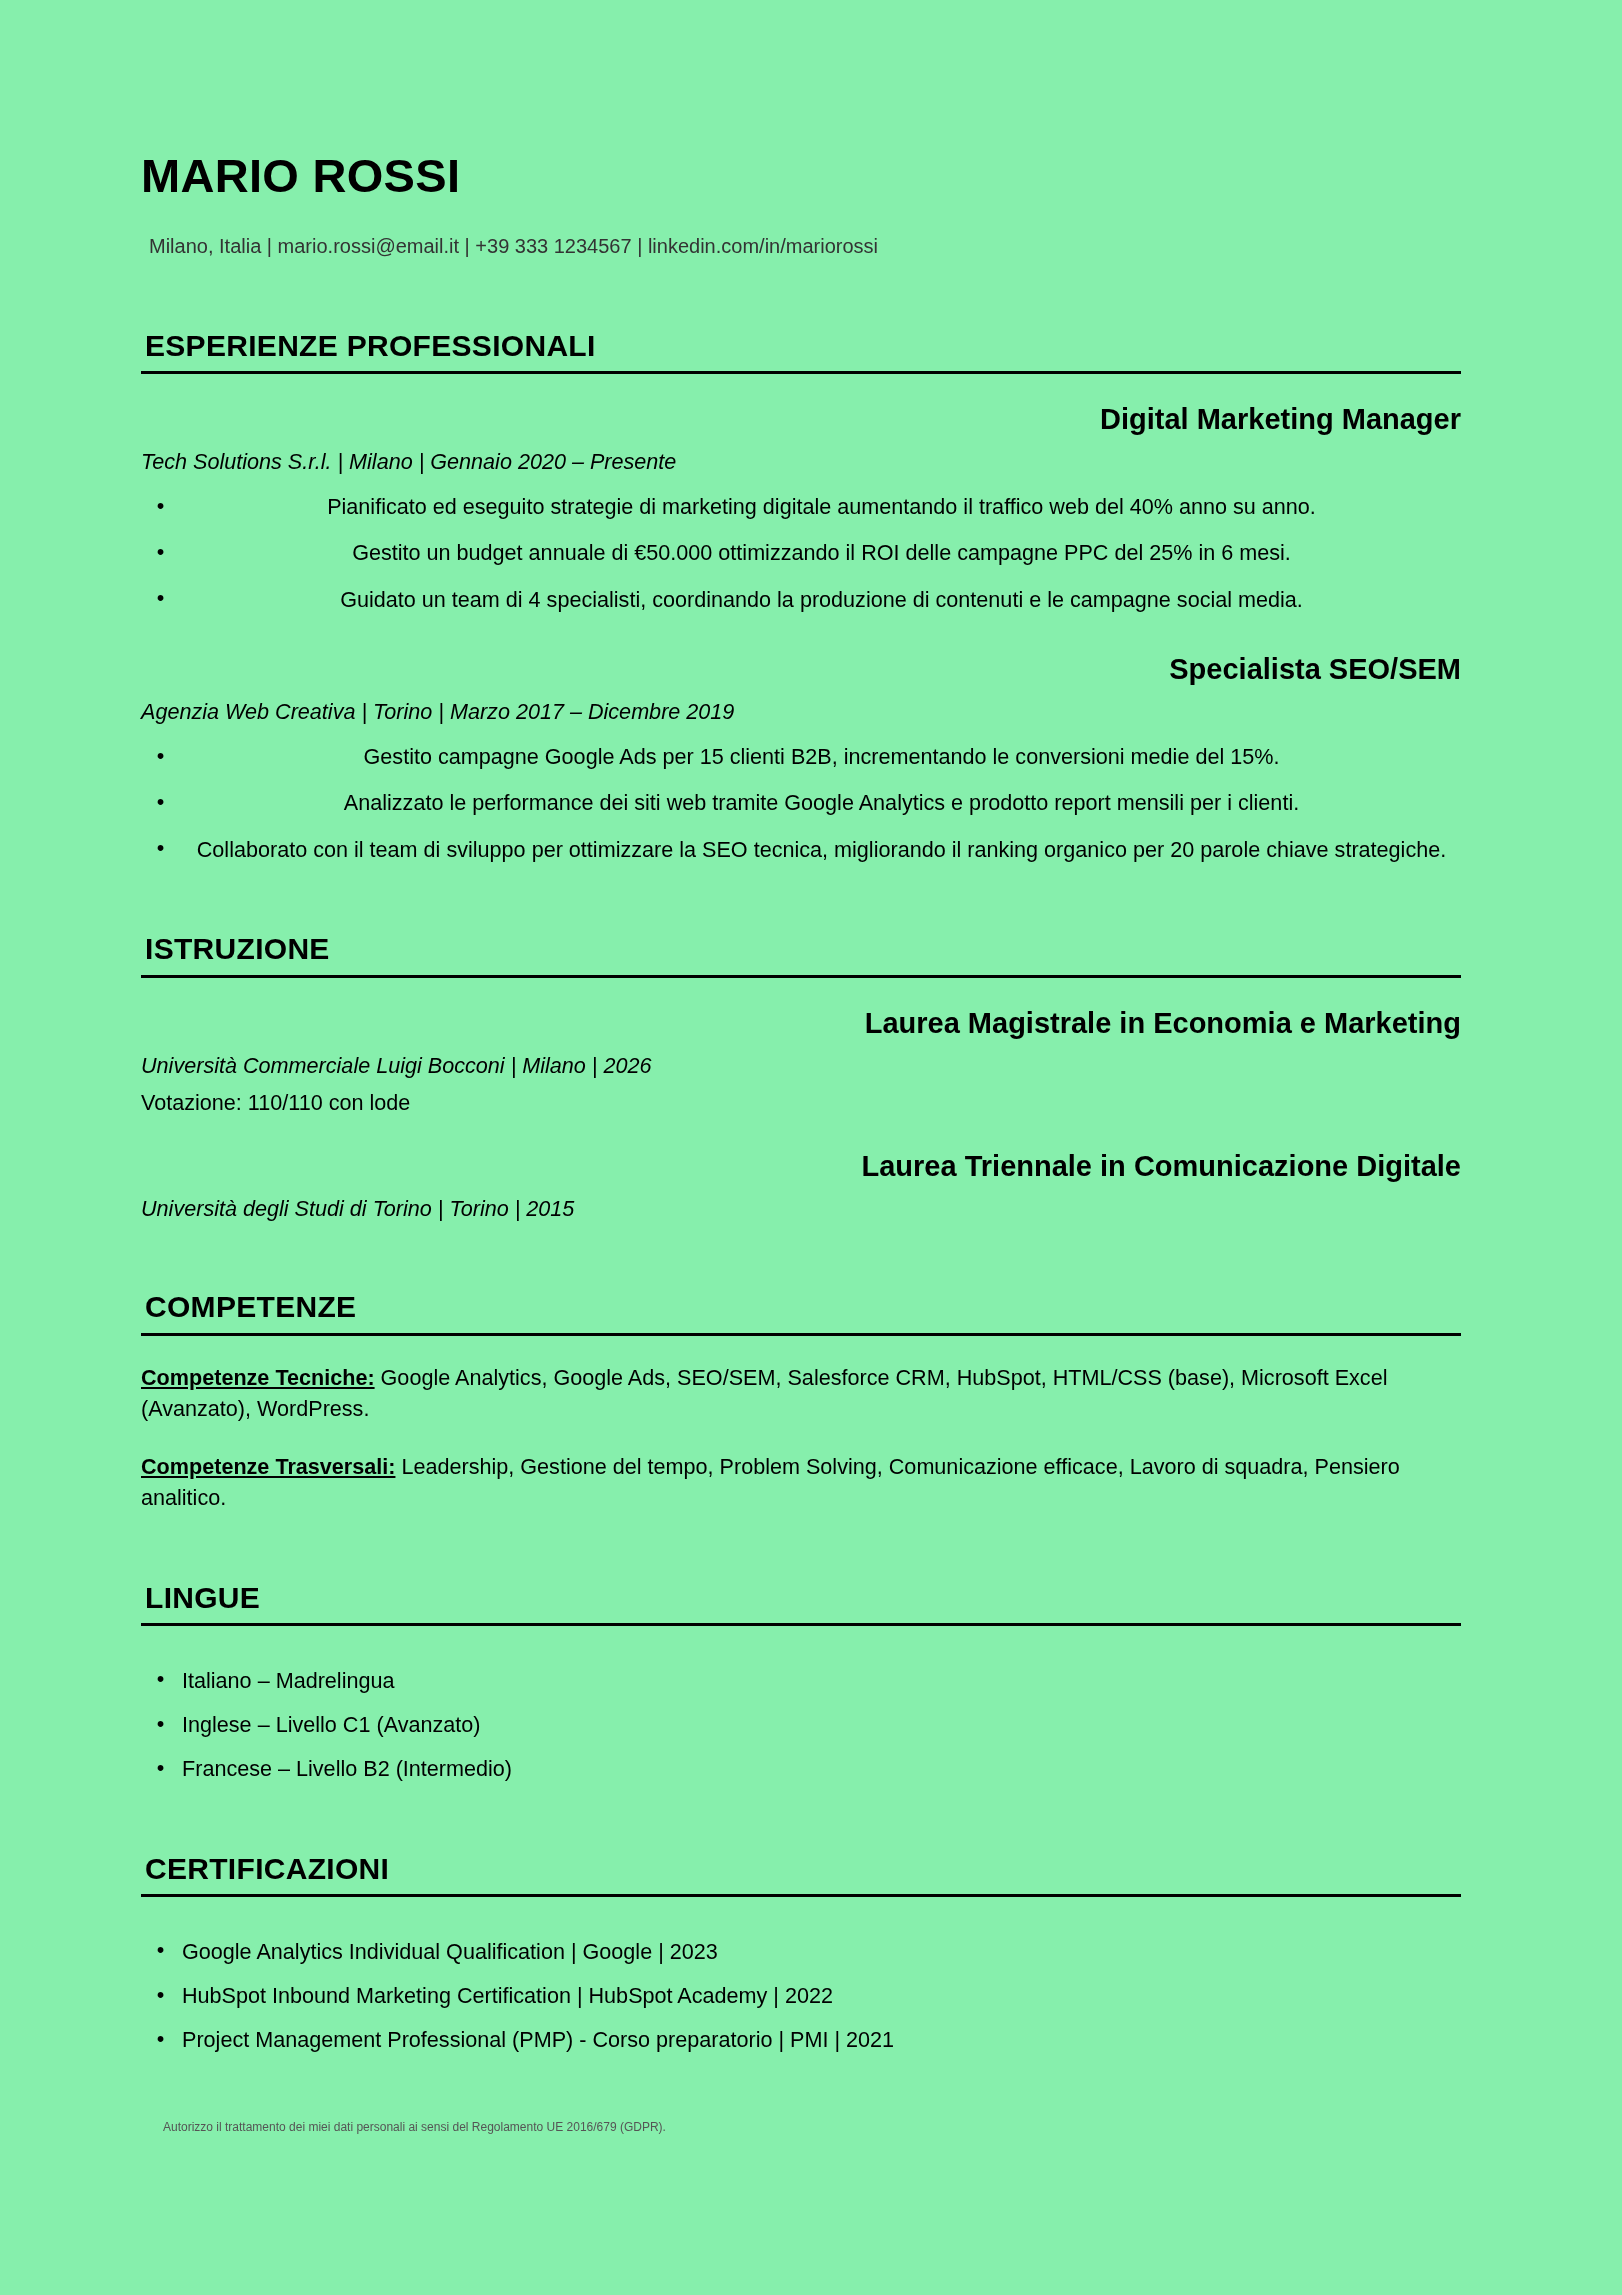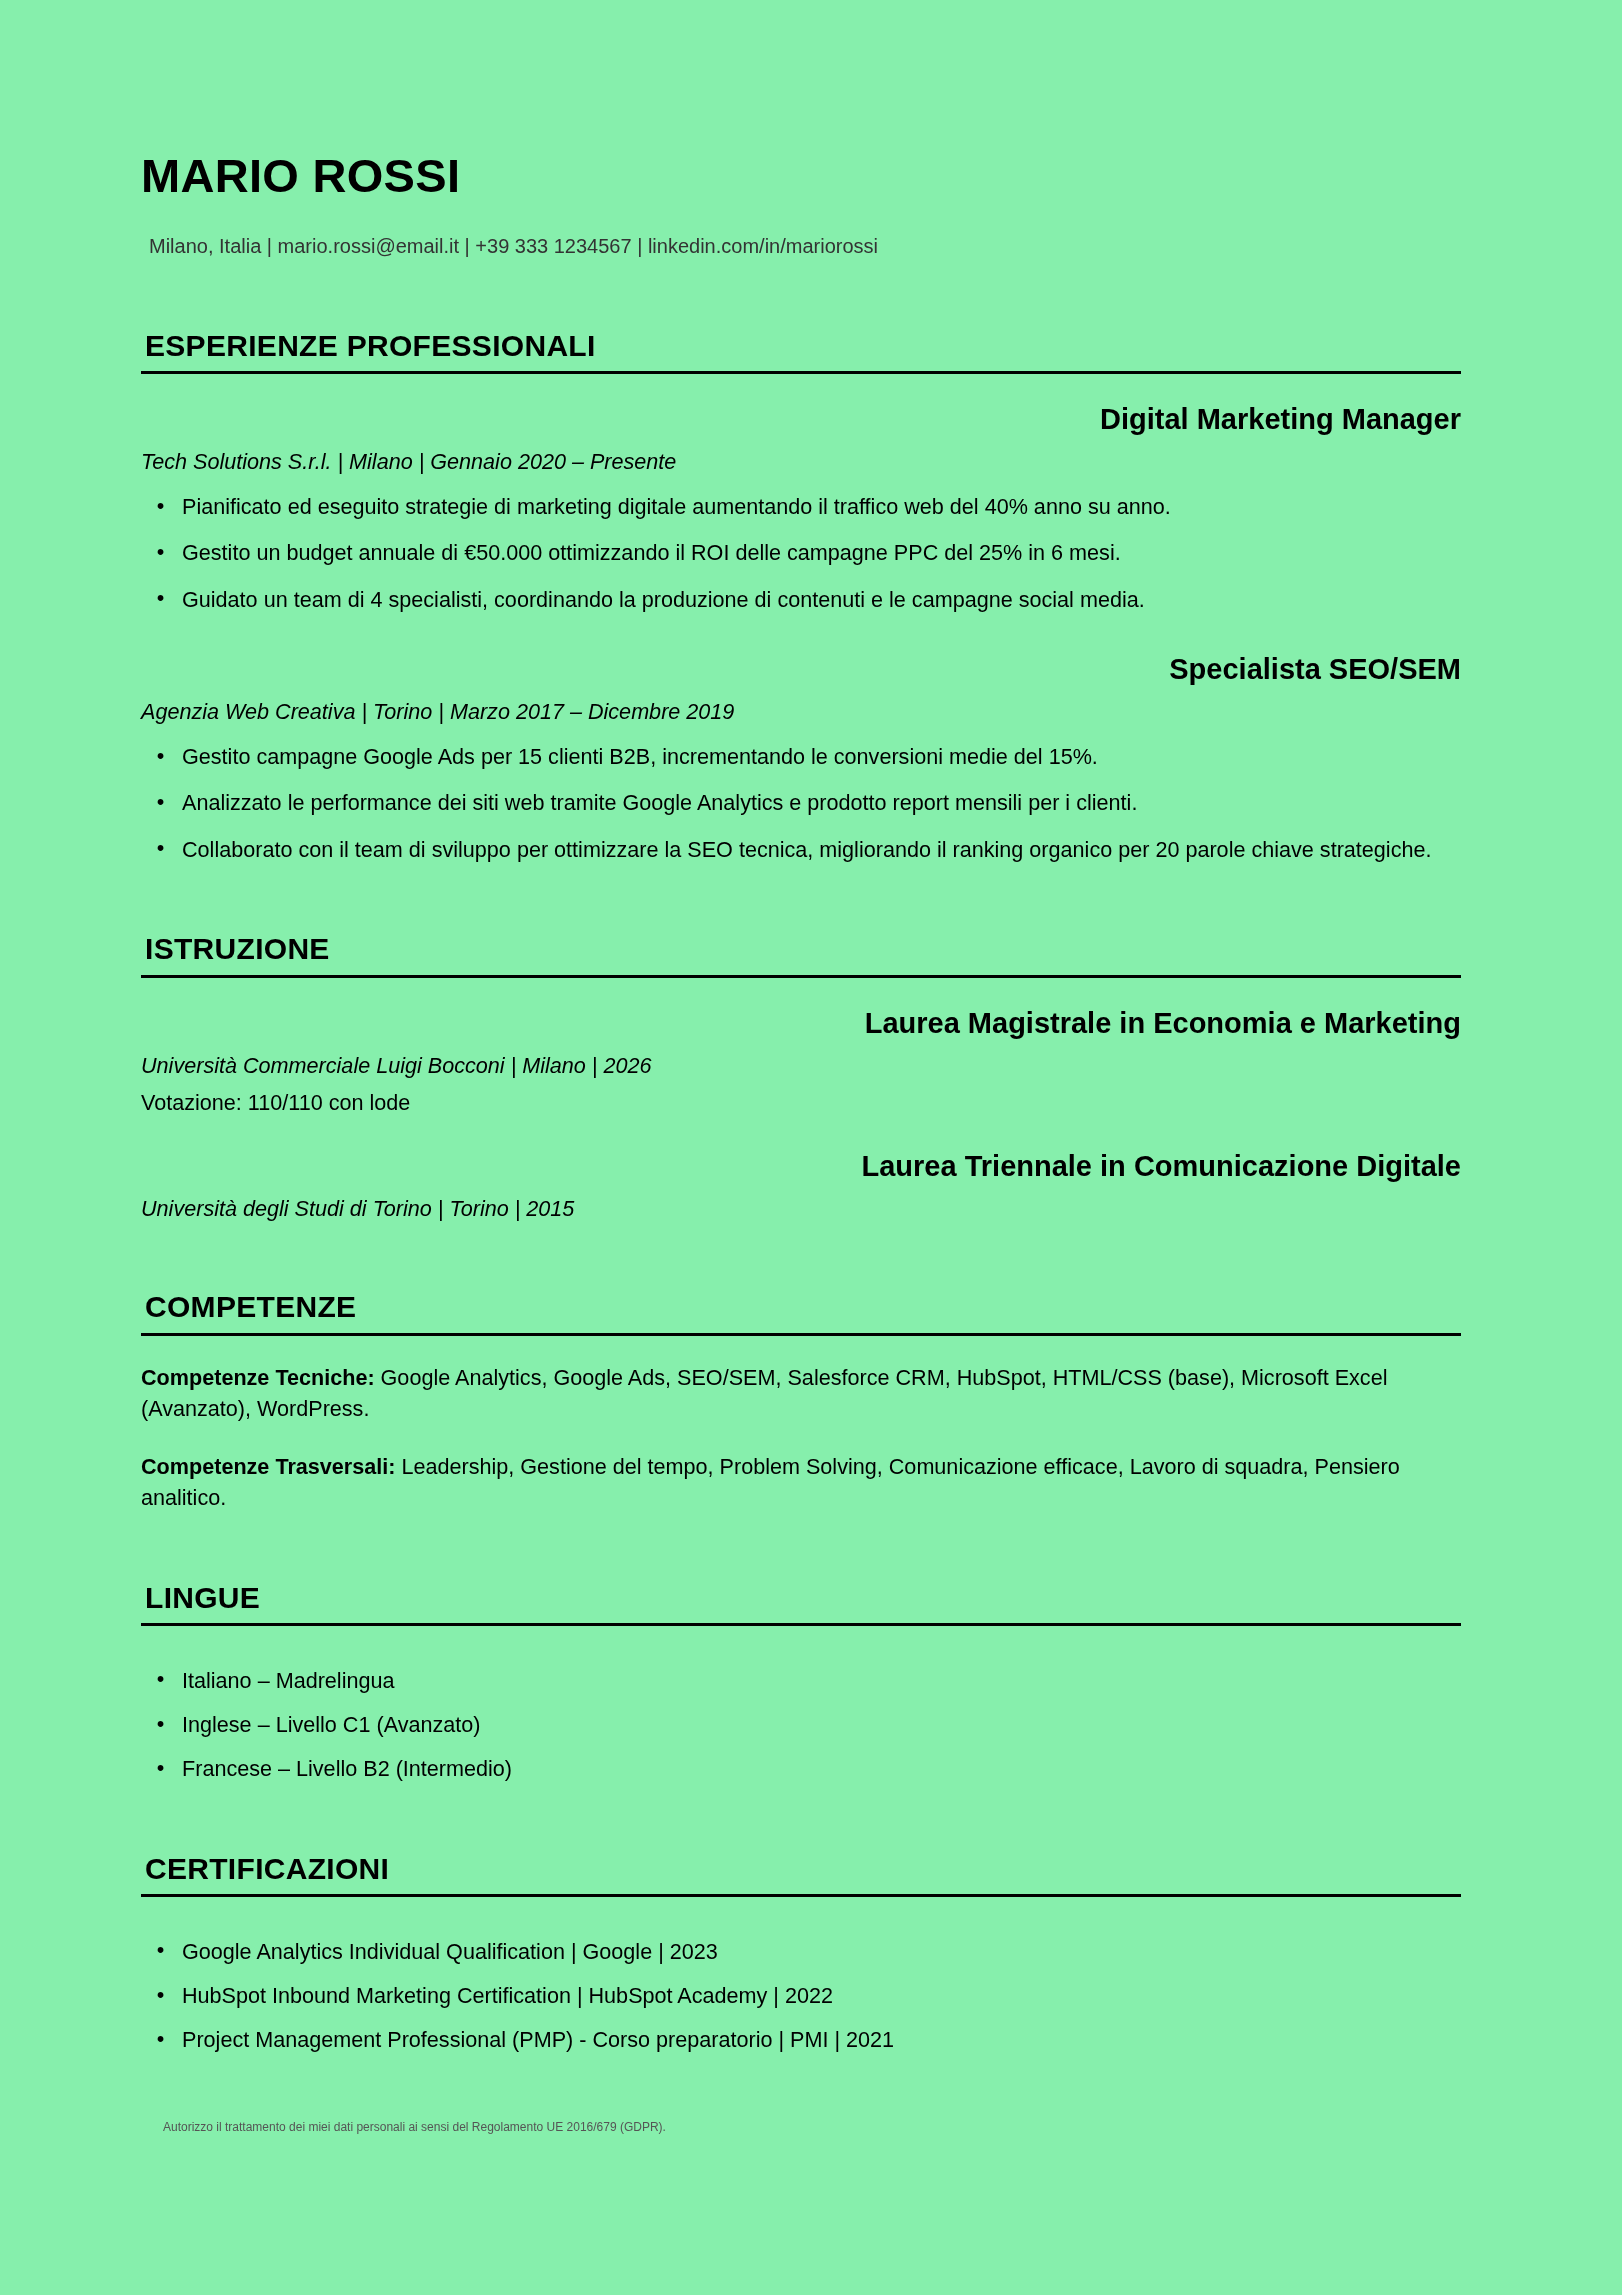--- a/index.html
+++ b/index.html
@@ -115,31 +115,31 @@
   ul.bullets > li::before {
     content: "\2022";
     position: absolute;
     left: 15.7px;
     top: -1.3px;
     font-size: 21.6px;
     line-height: 1.42;
     color: #000000;
   }
   ul.bullets.tight > li { margin-top: 13.7px; }
-  ul.bullets.first-after-sub { margin-top: 5.2px; }
+  ul.bullets.first-after-sub { margin-top: 5.2px; text-align: center; }
 
   
   .skill-line {
     font-size: 21.6px;
     line-height: 1.46;
     color: #000000;
     margin: 0;
   }
   .skill-line + .skill-line { margin-top: 26px; }
-  .skill-line .lbl { font-weight: bold; }
+  .skill-line .lbl { font-weight: bold; text-decoration: underline; }
 
   
   .entry-gap     { height: 30px; }
   .entry-gap-lg  { height: 35px; }
 
   
   .cv-footer {
     position: absolute;
     left: 163px;
     top: 2120px;

